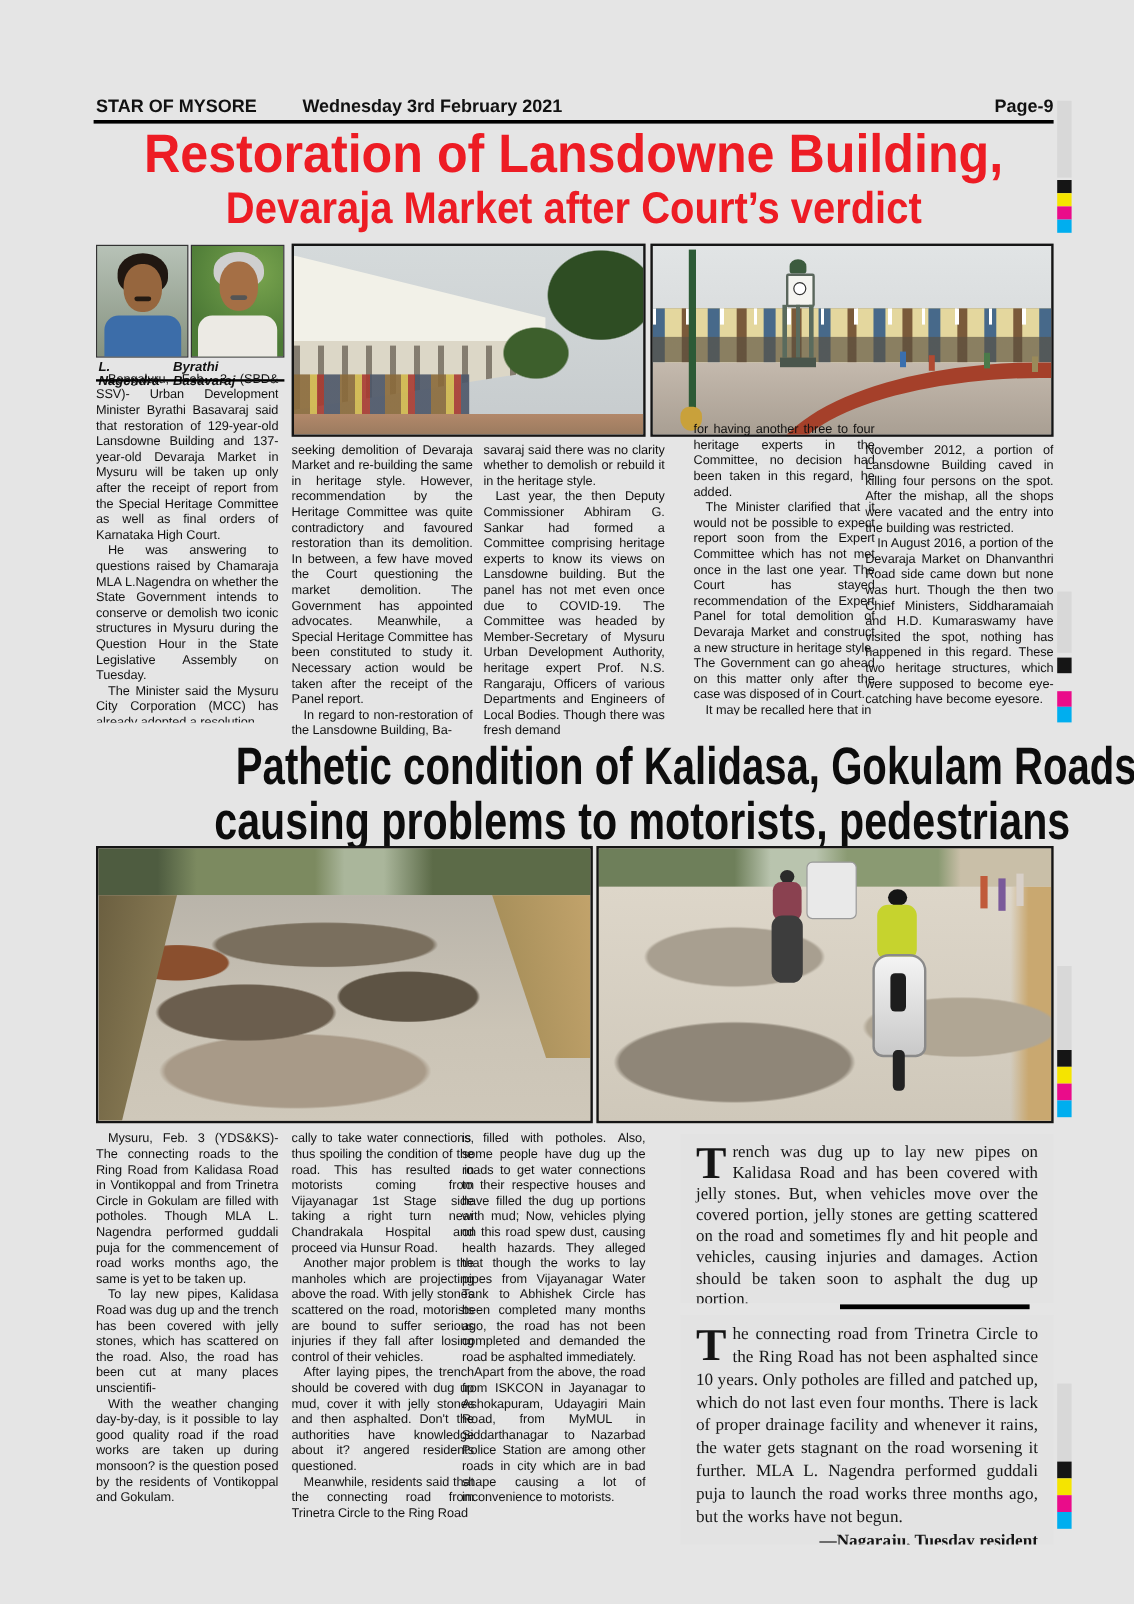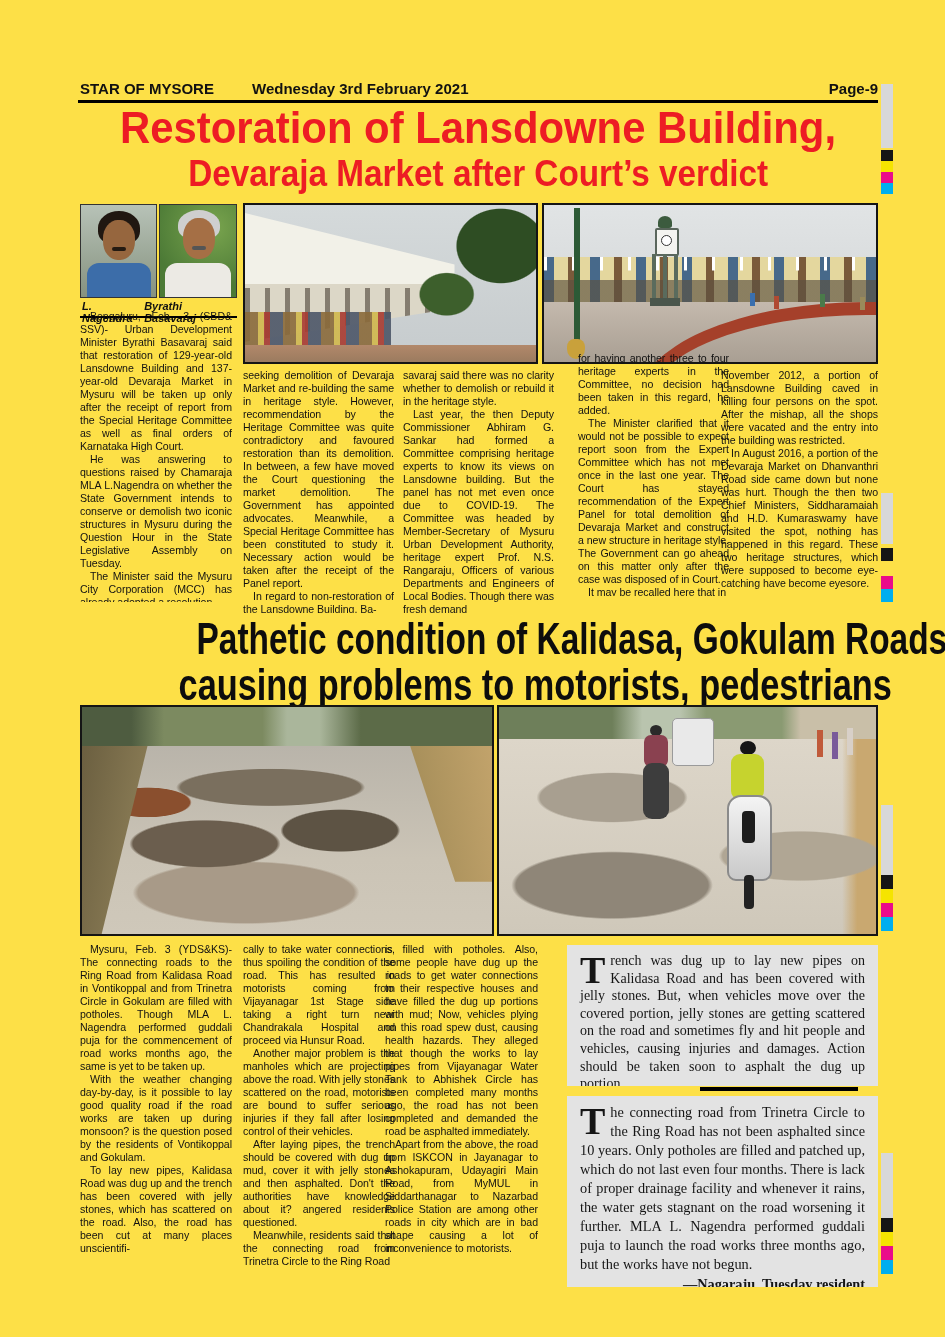--- a/index.html
+++ b/index.html
@@ -1,16 +1,16 @@
 <!DOCTYPE html>
 <html><head>
 <meta charset="utf-8">
 <style>
   html,body{margin:0;padding:0;background:#fff;}
-  .page{position:relative;width:945px;height:1337px;background:#fde047;overflow:hidden;
+  .page{position:relative;width:945px;height:1337px;background:#e5e5e5;overflow:hidden;
         font-family:"Liberation Sans",sans-serif;color:#111;}
 
   
   .header{position:absolute;left:78px;top:80px;width:800px;height:18px;font-weight:bold;font-size:15px;}
   .masthead{position:absolute;left:2px;top:0;}
   .dateline{position:absolute;left:174px;top:0;}
   .pageno{position:absolute;right:0;top:0;}
   .toprule{position:absolute;left:78px;top:100px;width:800px;height:3px;background:#000;}
 
   
@@ -252,22 +252,22 @@
       <div class="b"></div>
       <div class="s"></div>
       <div class="p"></div>
       <div class="w"></div>
     </div>
     <div class="peds"></div>
   </div>
 
   <div class="bodycol a2c1">
     <p>Mysuru, Feb. 3 (YDS&amp;KS)- The connecting roads to the Ring Road from Kalidasa Road in Vontikoppal and from Trinetra Circle in Gokulam are filled with potholes. Though MLA L. Nagendra performed guddali puja for the commencement of road works months ago, the same is yet to be taken up.</p>
+    <p>To lay new pipes, Kalidasa Road was dug up and the trench has been covered with jelly stones, which has scattered on the road. Also, the road has been cut at many places unscientifi-</p>
     <p>With the weather changing day-by-day, is it possible to lay good quality road if the road works are taken up during monsoon? is the question posed by the residents of Vontikoppal and Gokulam.</p>
-    <p>To lay new pipes, Kalidasa Road was dug up and the trench has been covered with jelly stones, which has scattered on the road. Also, the road has been cut at many places unscientifi-</p>
   </div>
   <div class="bodycol a2c2">
     <p class="cont">cally to take water connections, thus spoiling the condition of the road. This has resulted in motorists coming from Vijayanagar 1st Stage side taking a right turn near Chandrakala Hospital and proceed via Hunsur Road.</p>
     <p>Another major problem is the manholes which are projecting above the road. With jelly stones scattered on the road, motorists are bound to suffer serious injuries if they fall after losing control of their vehicles.</p>
     <p>After laying pipes, the trench should be covered with dug up mud, cover it with jelly stones and then asphalted. Don't the authorities have knowledge about it? angered residents questioned.</p>
     <p>Meanwhile, residents said that the connecting road from Trinetra Circle to the Ring Road</p>
   </div>
   <div class="bodycol a2c3">
     <p class="cont">is filled with potholes. Also, some people have dug up the roads to get water connections to their respective houses and have filled the dug up portions with mud; Now, vehicles plying on this road spew dust, causing health hazards. They alleged that though the works to lay pipes from Vijayanagar Water Tank to Abhishek Circle has been completed many months ago, the road has not been completed and demanded the road be asphalted immediately.</p>
     <p>Apart from the above, the road from ISKCON in Jayanagar to Ashokapuram, Udayagiri Main Road, from MyMUL in Siddarthanagar to Nazarbad Police Station are among other roads in city which are in bad shape causing a lot of inconvenience to motorists.</p>

